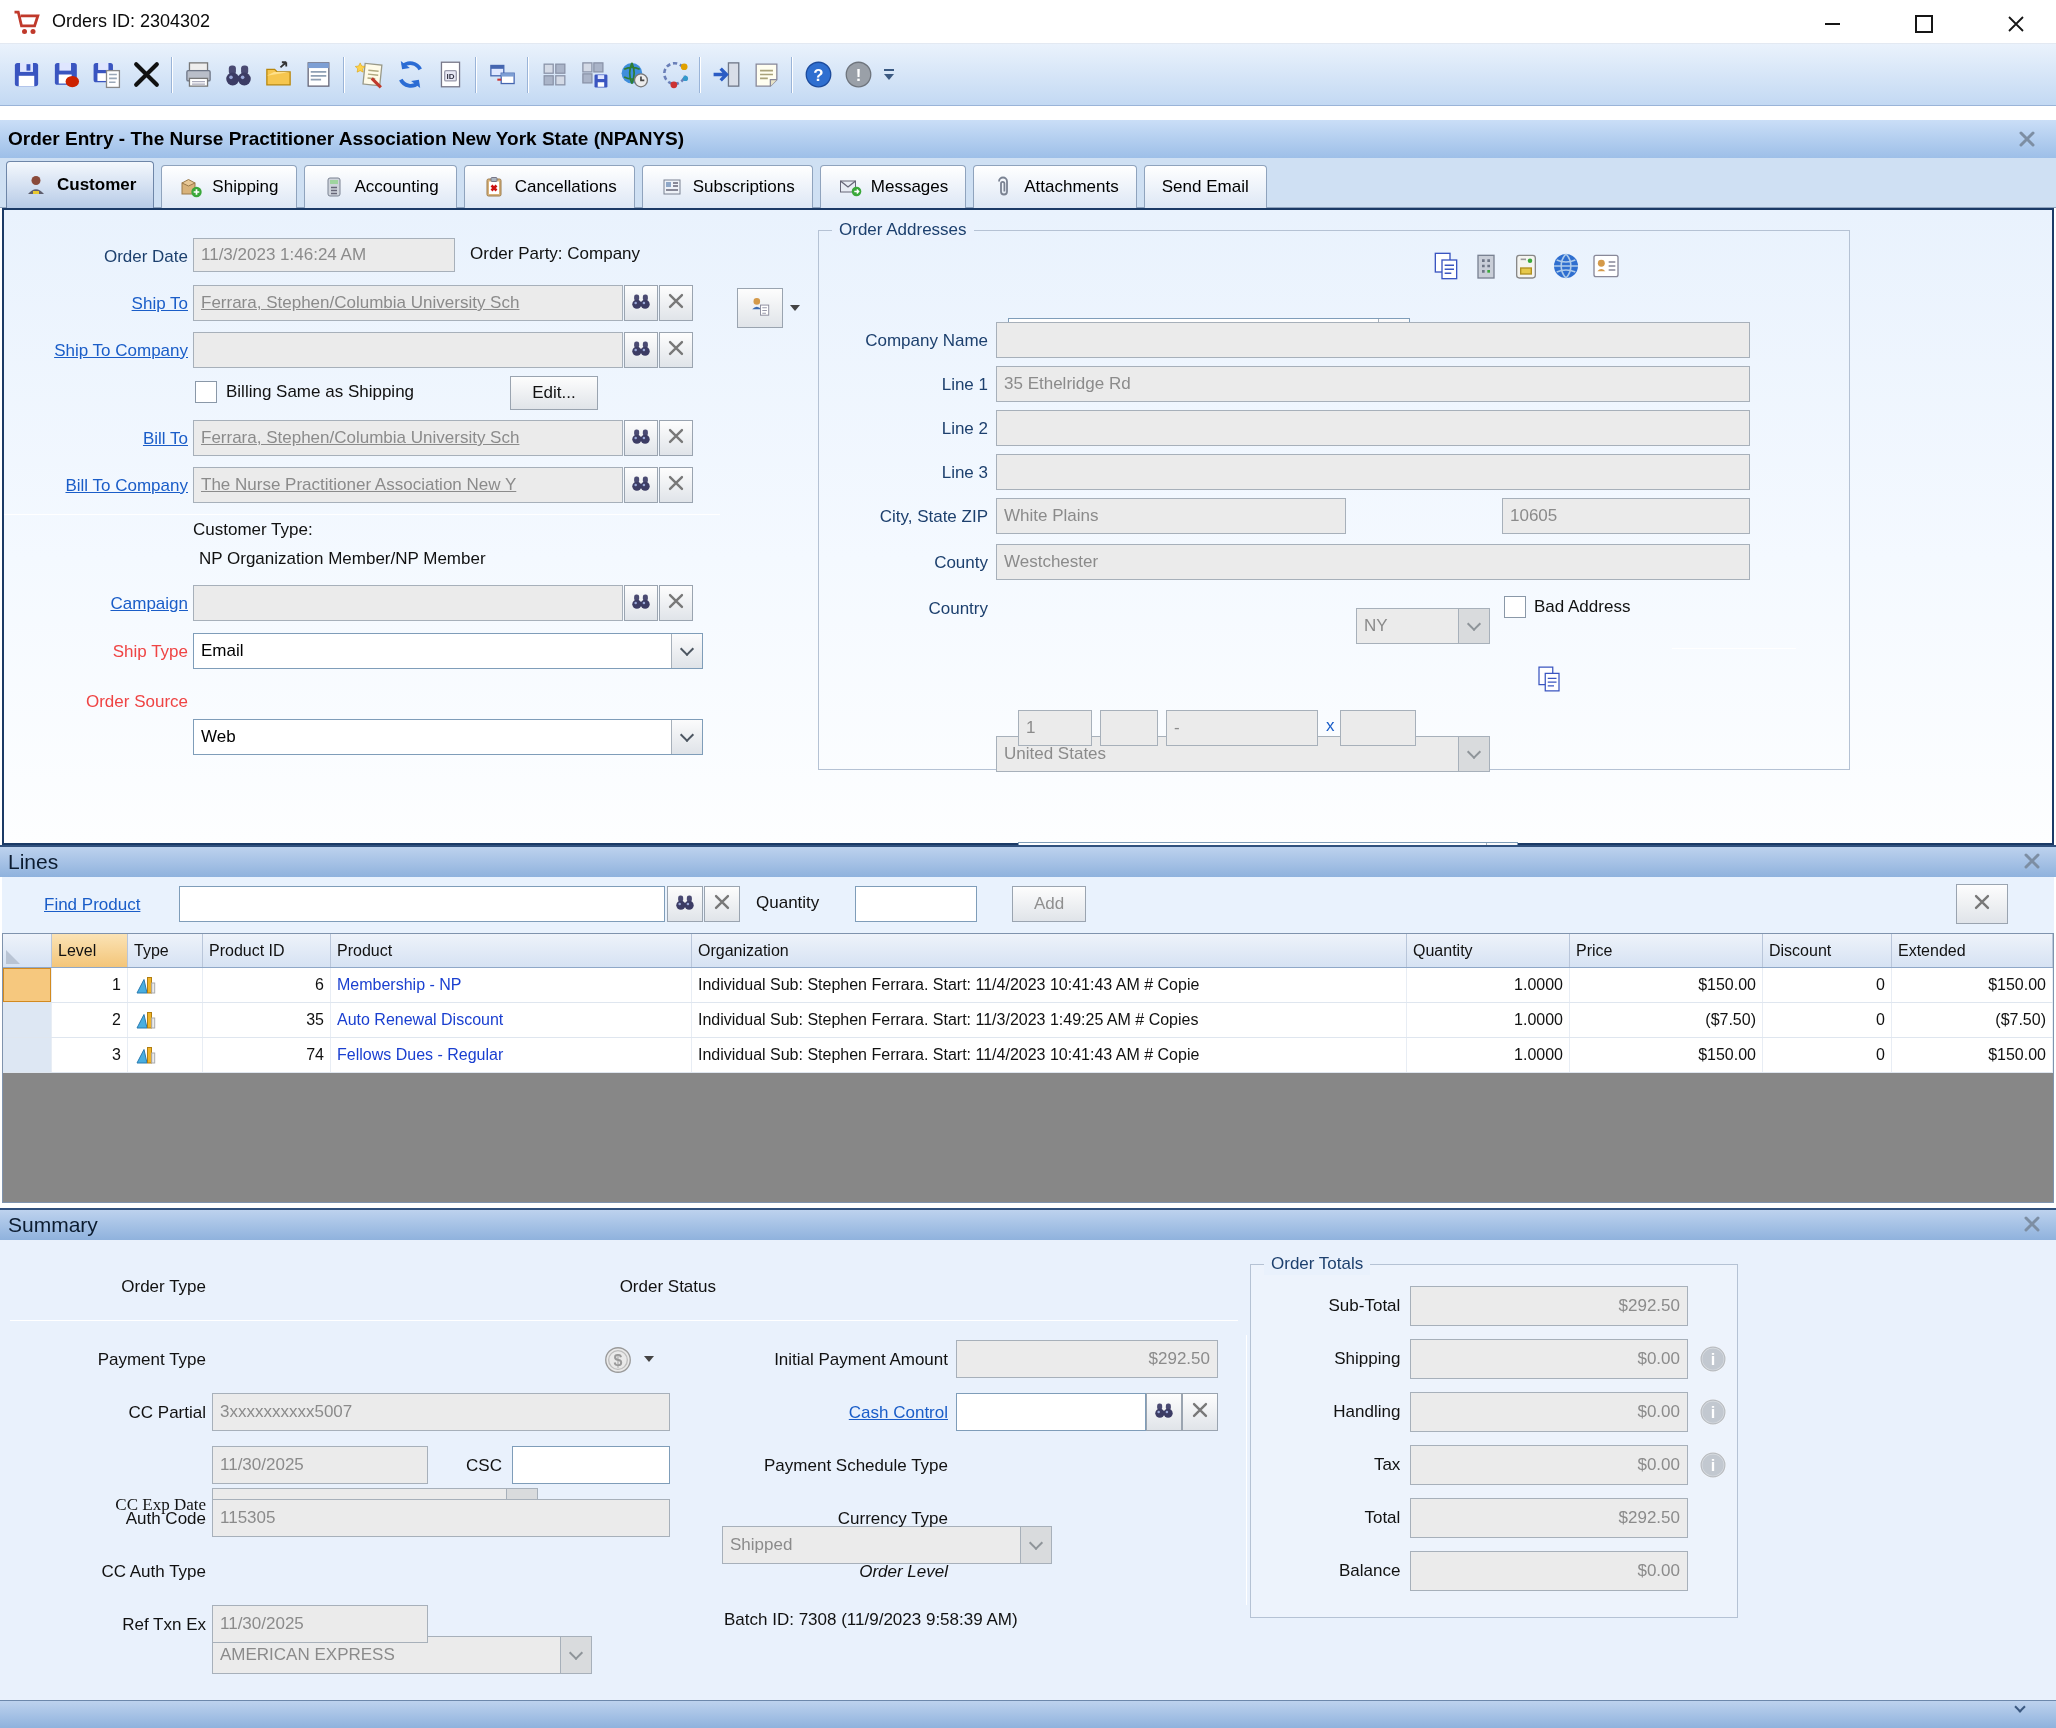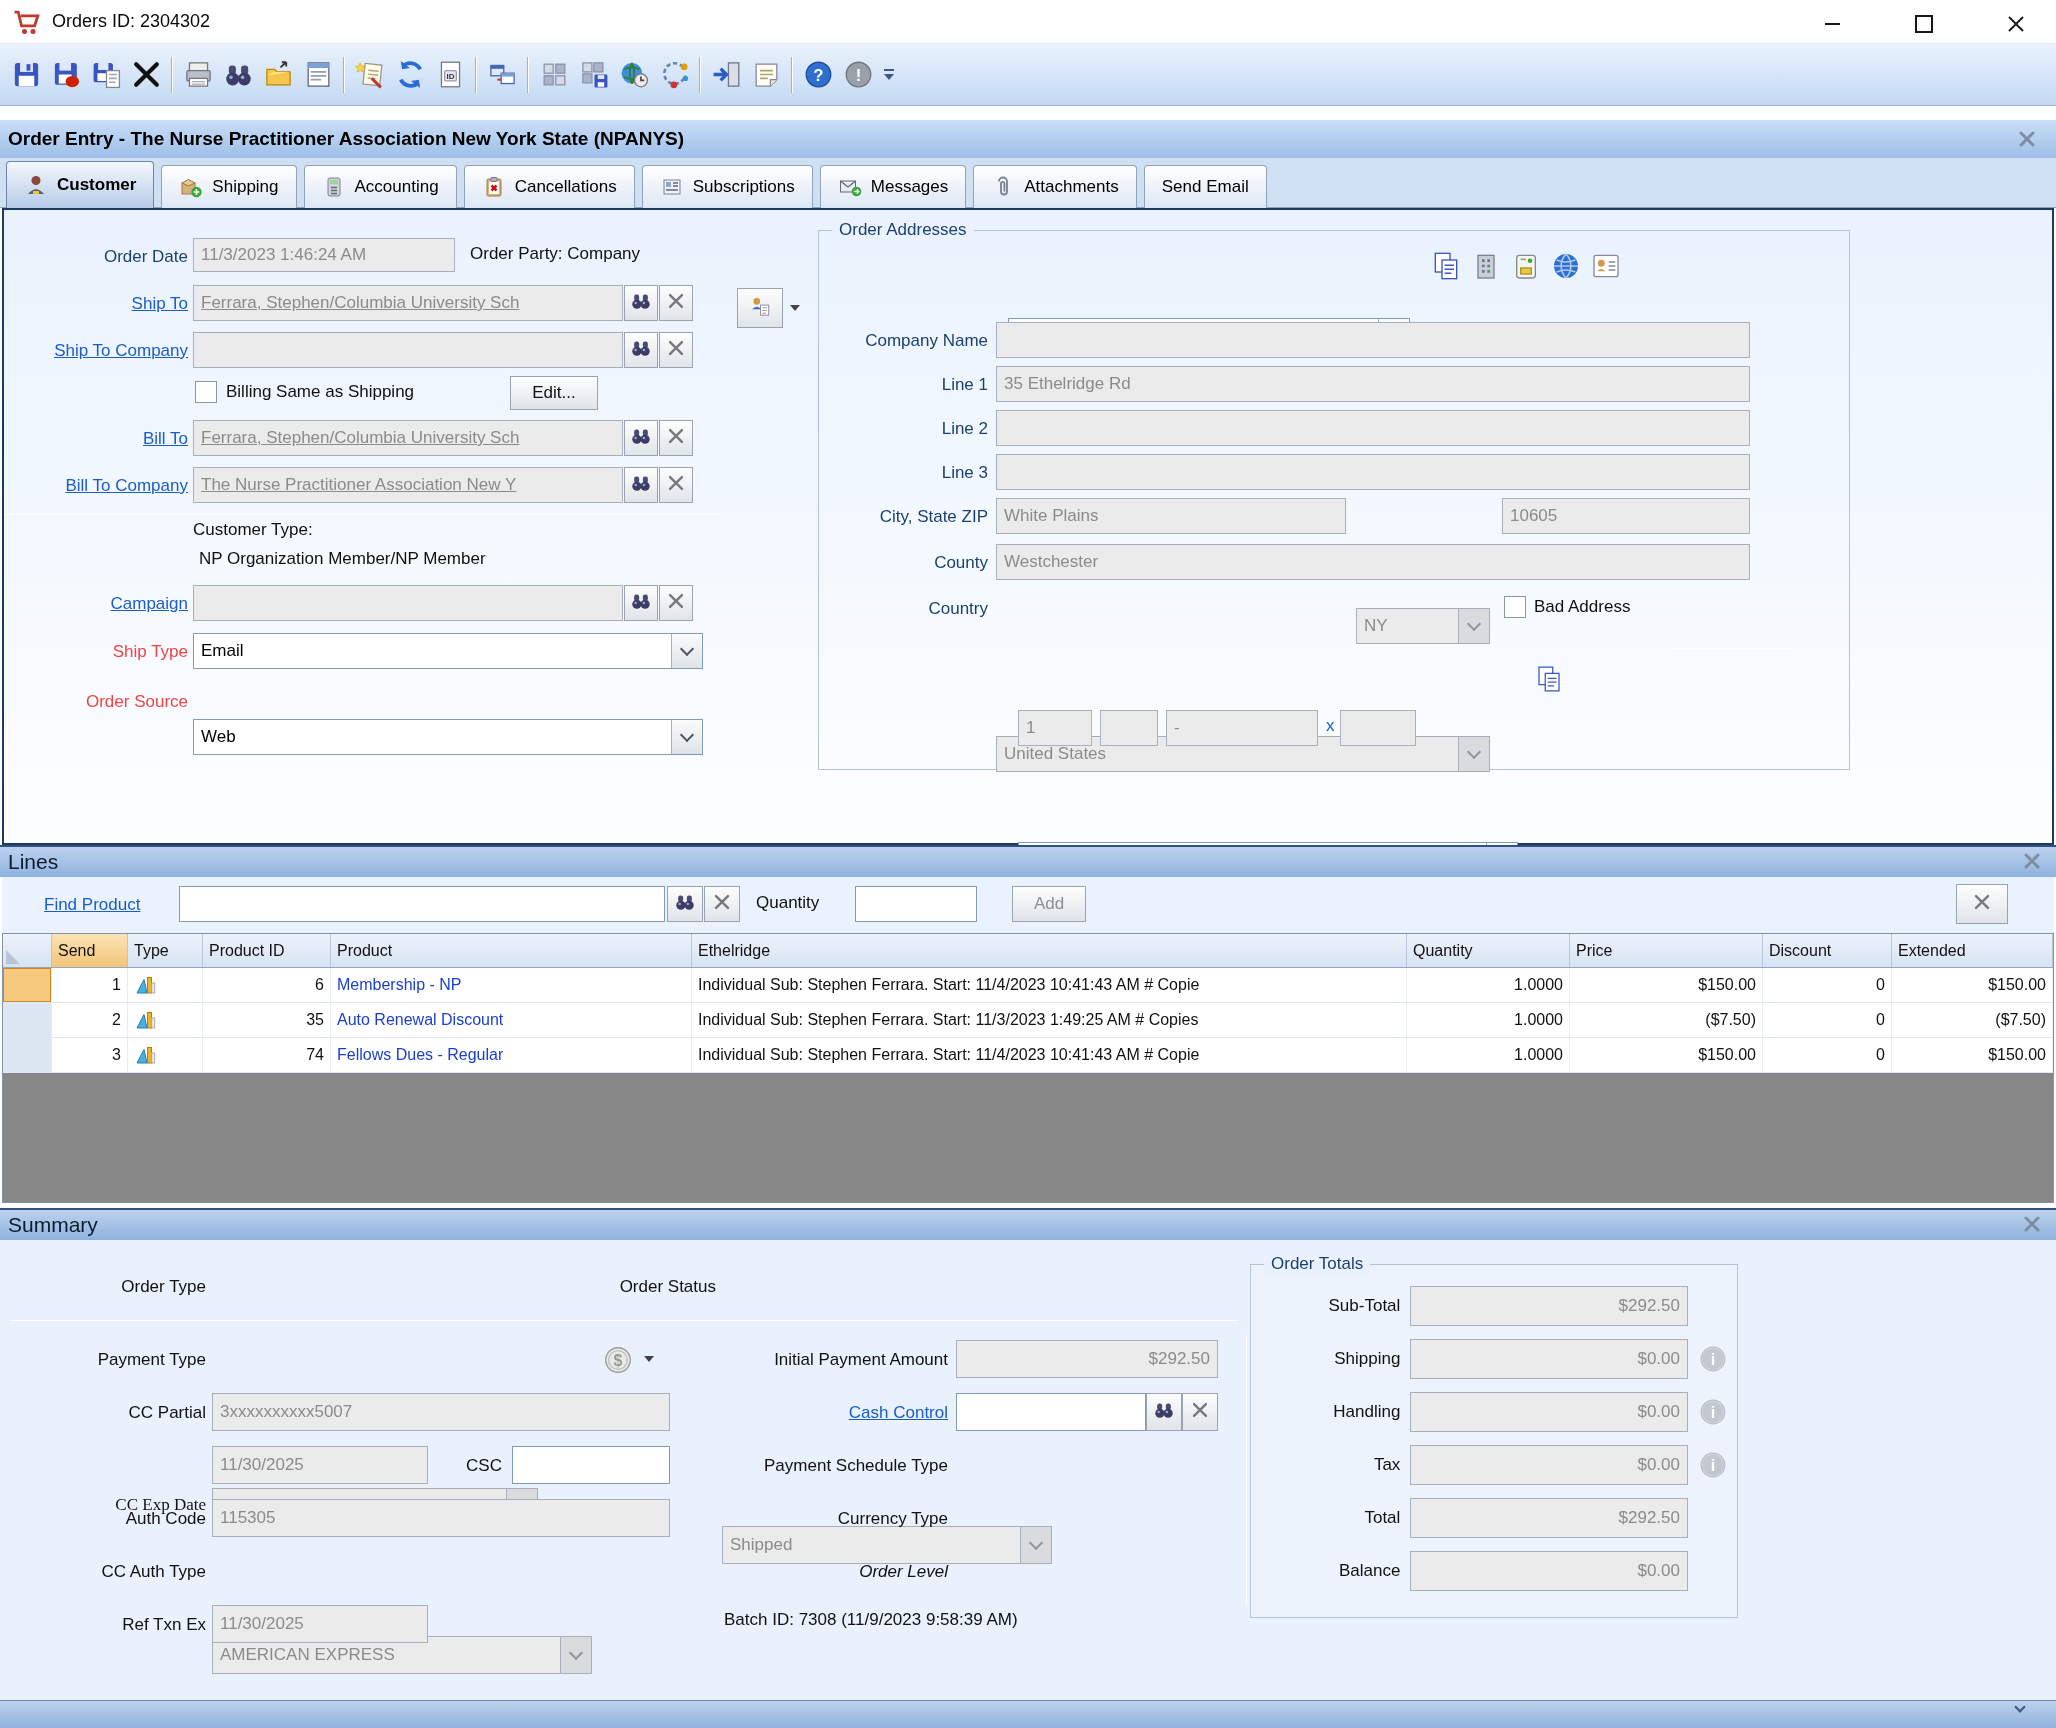--- a/index.html
+++ b/index.html
@@ -658,25 +658,25 @@
   <div class="abs btn dim" style="left:1012px;top:886px;width:74px;height:36px;">Add</div>
   <span class="abs btn" style="left:1956px;top:884px;width:52px;height:40px;">
       <span><svg viewBox="0 0 24 24">
           <path d="M5.5 5.5 L18.5 18.5 M18.5 5.5 L5.5 18.5" stroke="#787878" stroke-width="2.6" stroke-linecap="round"></path>
         </svg></span>
     </span>
 
   <div class="abs grid-wrap">
     <div class="ghead">
       <span class="gc c0 corner"></span>
-      <span class="gc c1 gc-line">Send</span>
+      <span class="gc c1 gc-line">Level</span>
       <span class="gc c2">Type</span>
       <span class="gc c3">Product ID</span>
       <span class="gc c4">Product</span>
-      <span class="gc c5">Ethelridge</span>
+      <span class="gc c5">Organization</span>
       <span class="gc c6">Quantity</span>
       <span class="gc c7">Price</span>
       <span class="gc c8">Discount</span>
       <span class="gc c9">Extended</span>
     </div>
     <div class="lines-body">
 
         <div class="lrow">
           <span class="gc c0 sel-cell"></span>
           <span class="gc c1 rnum">1</span>

